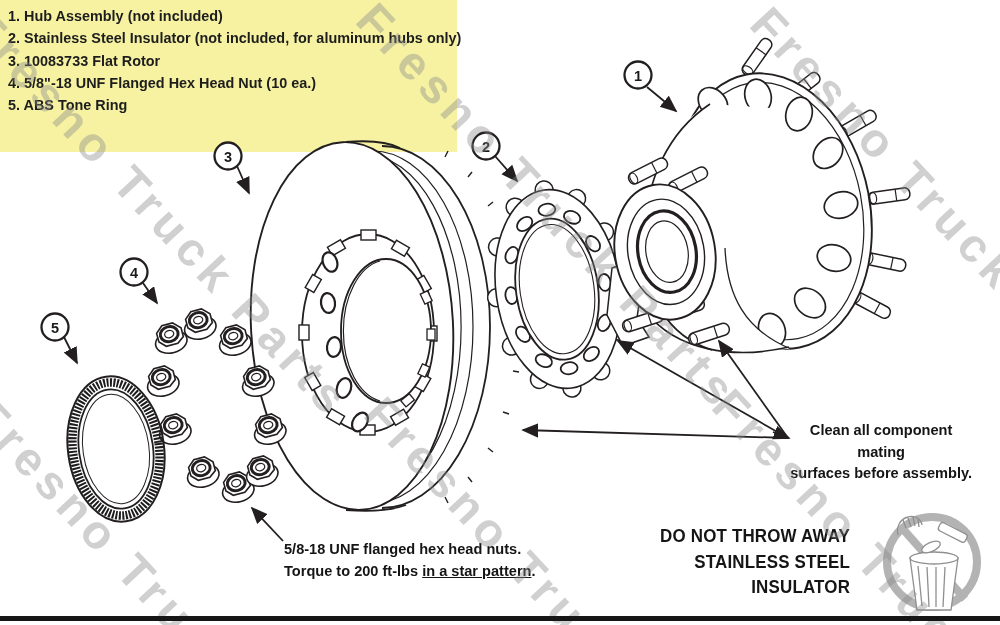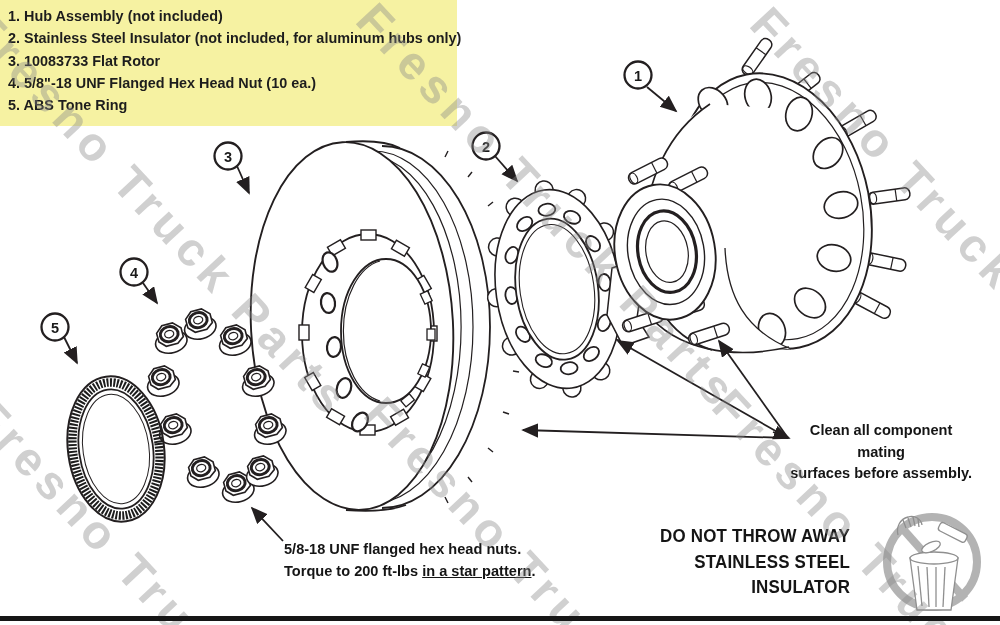--- a/index.html
+++ b/index.html
@@ -1,21 +1,21 @@
 <!DOCTYPE html>
 <html><head>
 <meta charset="utf-8">
 <style>
   html,body{margin:0;padding:0;background:#e8e8e8;}
   .stage{
     position:relative;width:1000px;height:625px;background:#ffffff;
     overflow:hidden;font-family:"Liberation Sans",sans-serif;
   }
   .legend-box{
-    position:absolute;left:0;top:0;width:457px;height:126px;
+    position:absolute;left:0;top:0;width:457px;height:152px;
     background:#f6f2a2;z-index:1;
   }
   .legend-line{
     position:relative;margin:0 0 0 8px;font-size:15.5px;font-weight:bold;color:#1d1d1d;
     line-height:22.3px;white-space:nowrap;transform:scaleX(.93);transform-origin:0 0;
   }
   .legend-list{padding-top:5px;}
   .diagram-svg{position:absolute;left:0;top:0;z-index:2;}
   .note{
     position:absolute;font-weight:bold;color:#151515;z-index:4;

